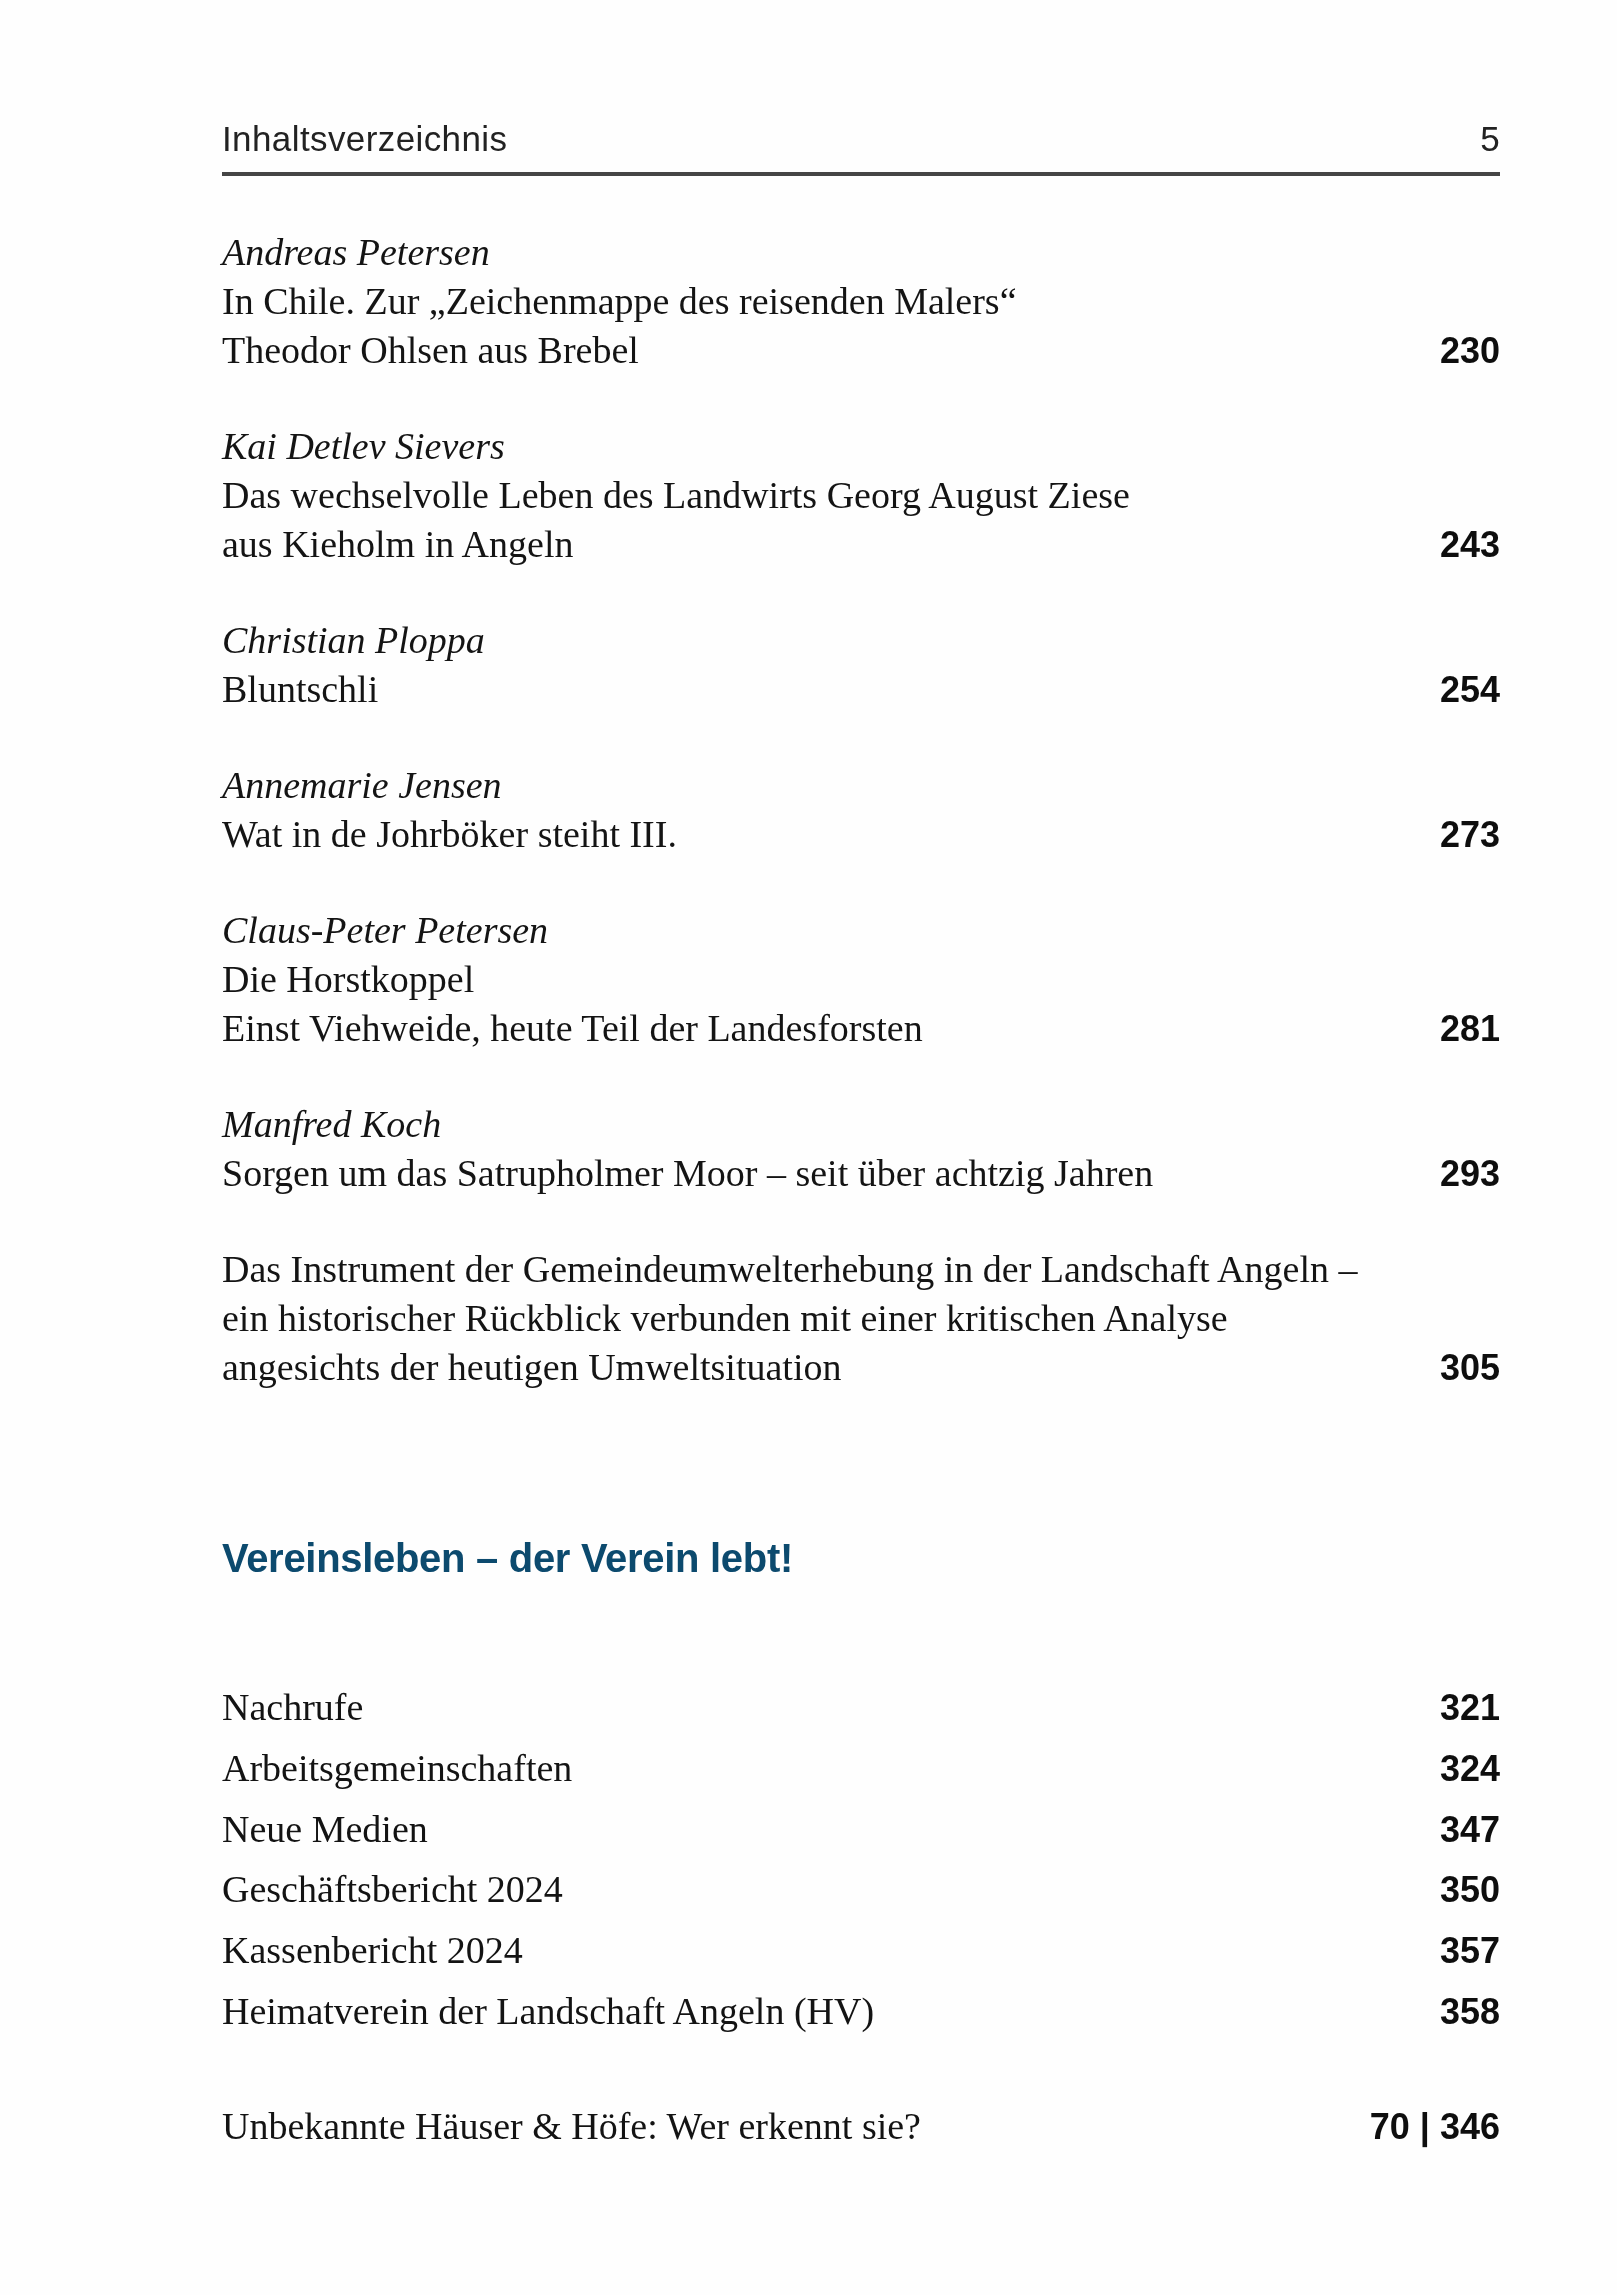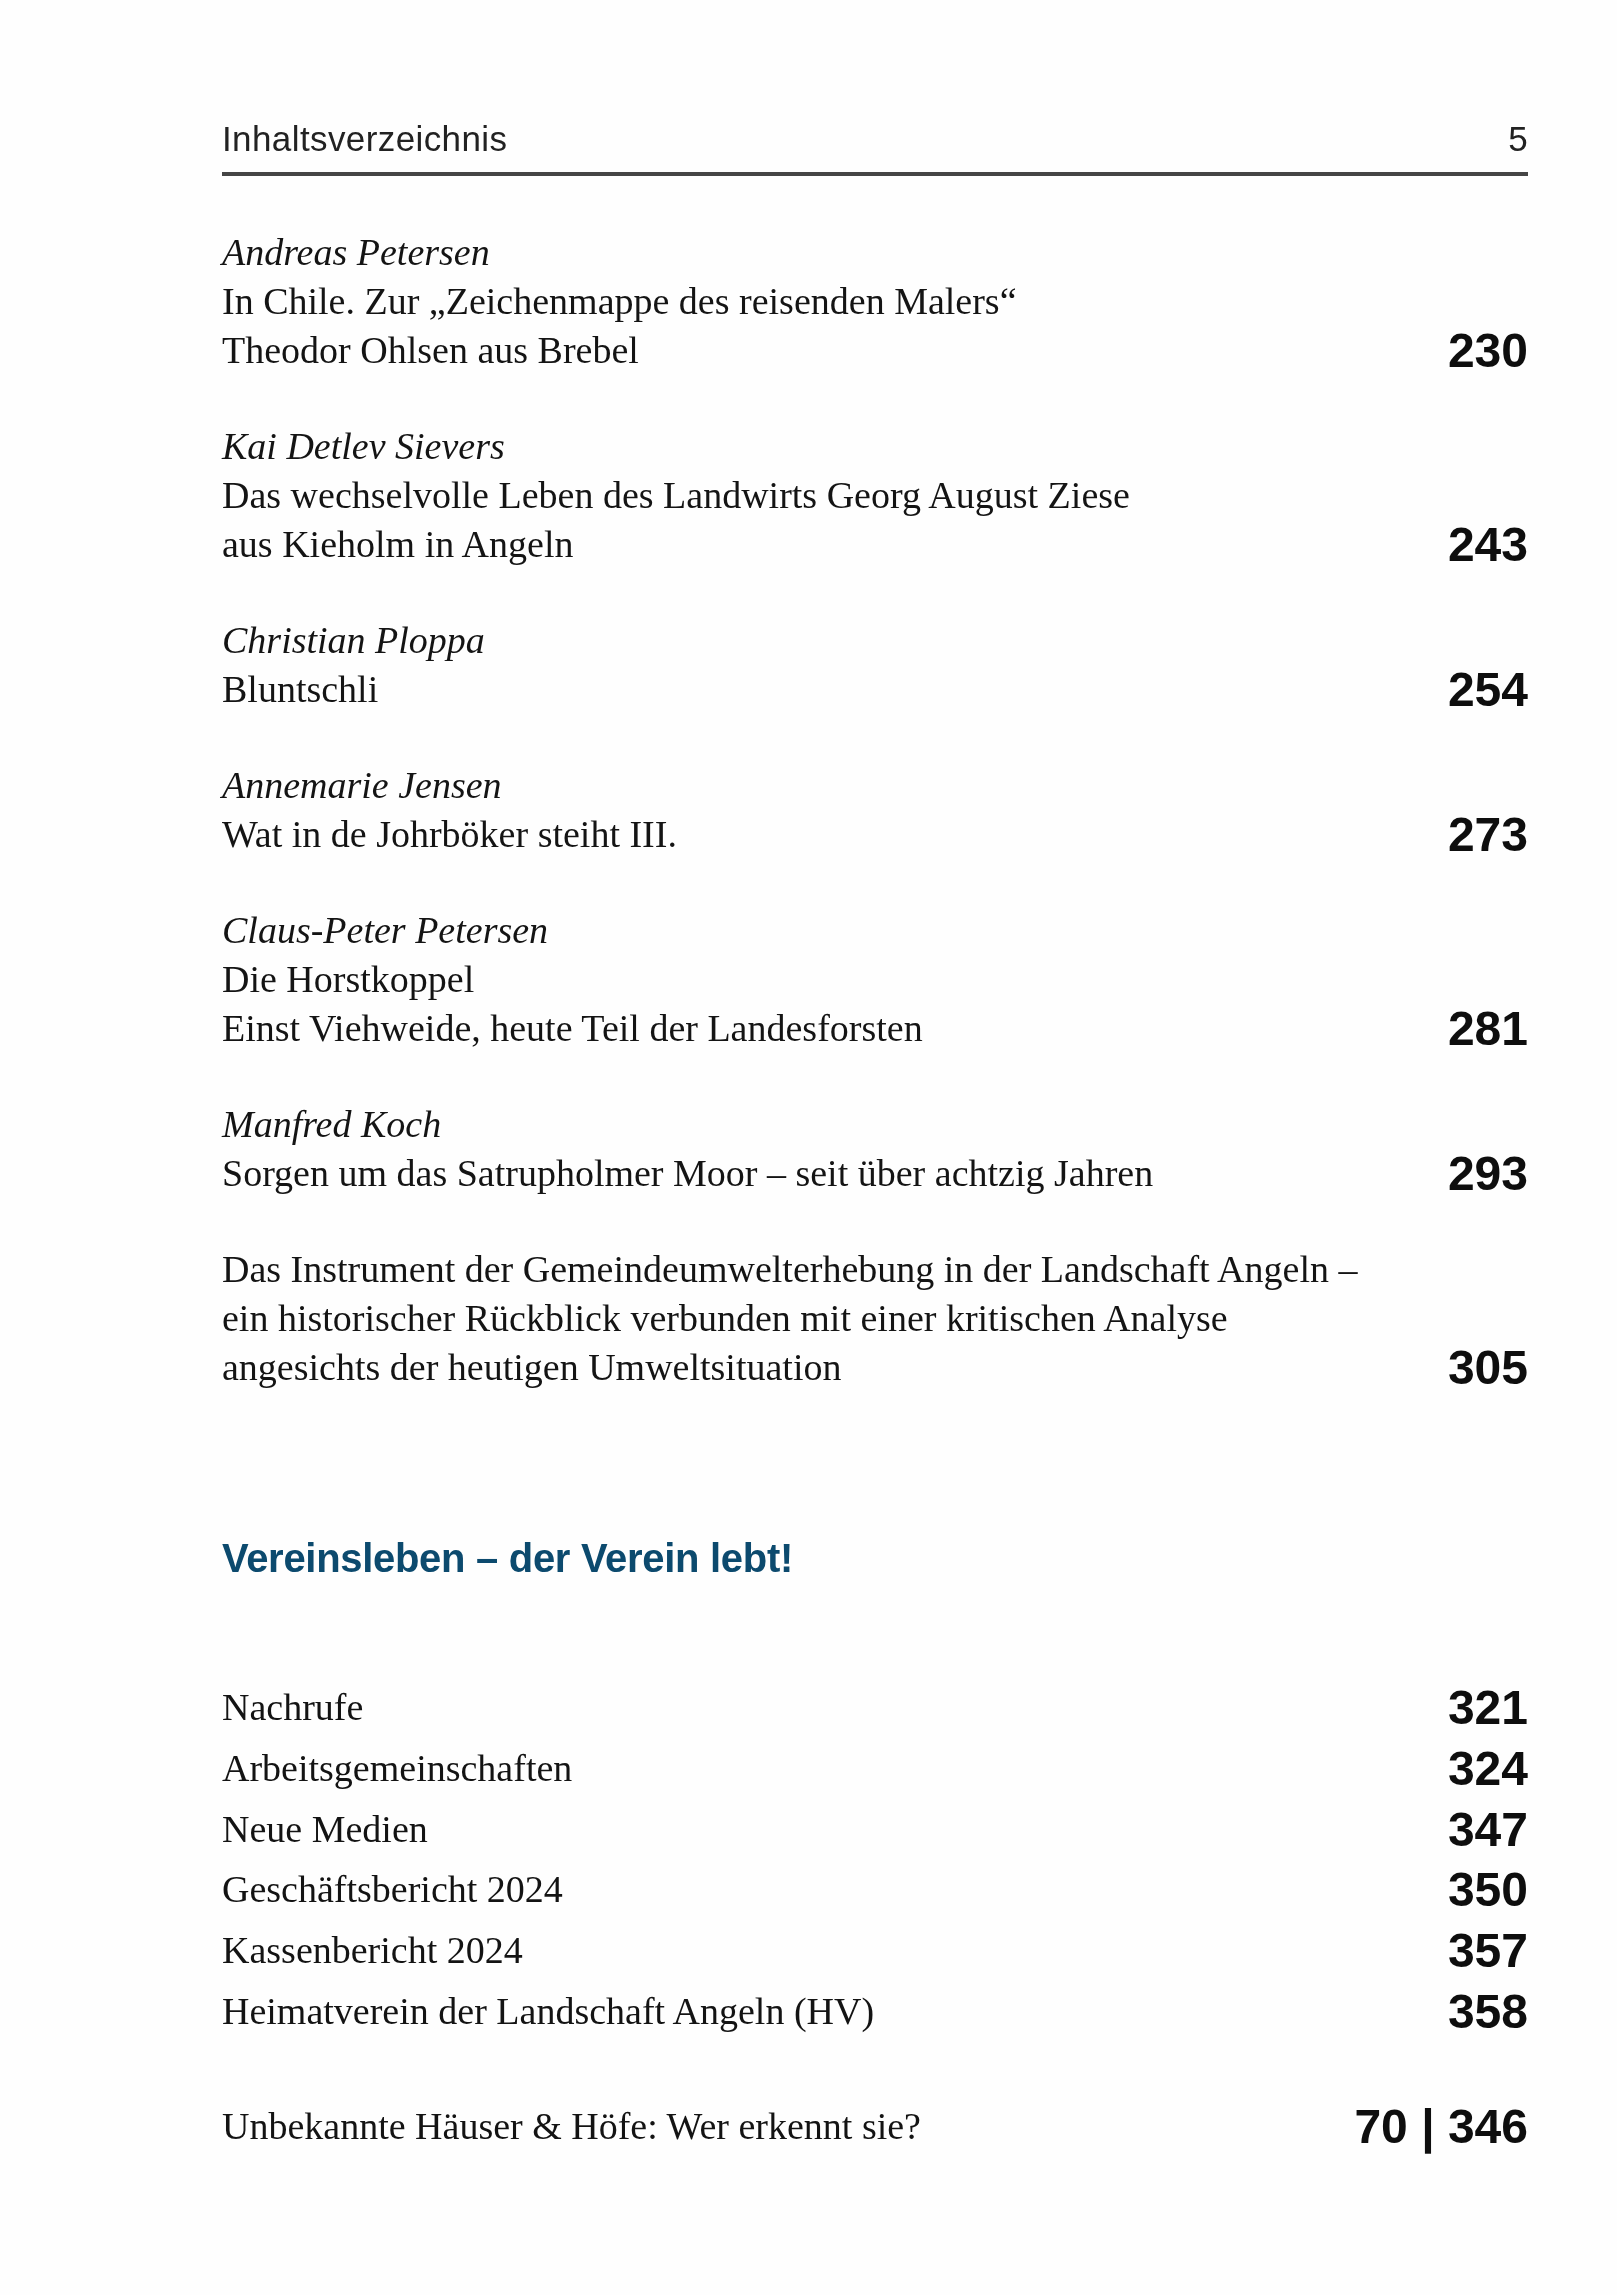--- a/index.html
+++ b/index.html
@@ -8,21 +8,21 @@
     width: 1618px;
     height: 2295px;
     background: #fefefe;
     overflow: hidden;
     font-family: "Liberation Serif", serif;
     color: #131313;
   }
   .content {
     padding-top: 118px;
     margin-left: 222px;
-    margin-right: 90px; 
+    margin-right: 118px; 
   }
   
   .header-row {
     display: flex;
     justify-content: space-between;
     align-items: baseline;
     font-family: "Liberation Sans", sans-serif;
     font-size: 35px;
     font-weight: 400;
     line-height: 42px;
@@ -57,21 +57,21 @@
     margin-left: 8.4px;
     margin-right: 29px;
     background-image: radial-gradient(circle, #1c1c1c 1.8px, rgba(0,0,0,0) 2.3px);
     background-size: 11.4px 5px;
     background-repeat: repeat-x;
     background-position: 0 calc(100% - 7.6px);
   }
   .pagenum {
     font-family: "Liberation Sans", sans-serif;
     font-weight: 700;
-    font-size: 48px;
+    font-size: 36px;
     min-width: 94px;
     text-align: right;
     color: #0e0e0e;
     flex-shrink: 0;
   }
   
   .section-heading {
     margin-top: 140px;
     font-family: "Liberation Sans", sans-serif;
     font-weight: 700;

